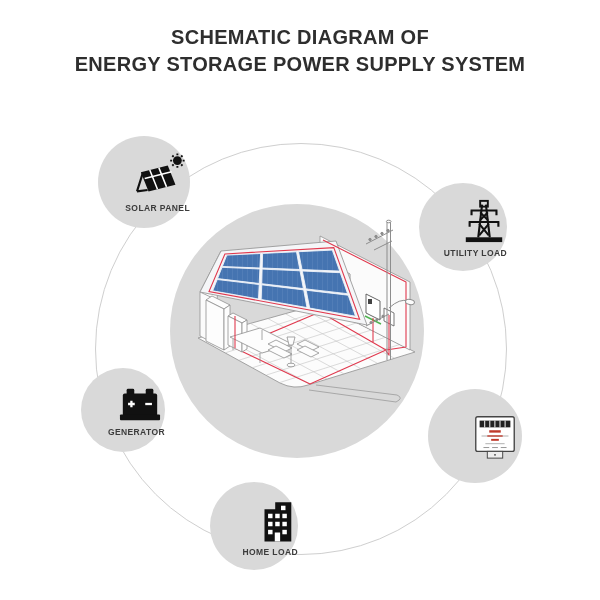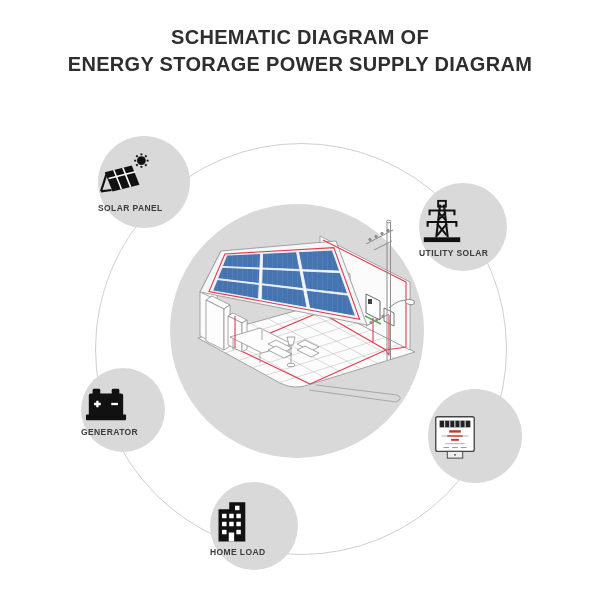--- a/index.html
+++ b/index.html
@@ -17,41 +17,41 @@
   .ring{
     position:absolute;left:95px;top:143px;width:410px;height:410px;
     border:1px solid #cfcfcf;border-radius:50%;z-index:0;background:transparent;
   }
   .center-circle{
     position:absolute;left:170px;top:204px;width:254px;height:254px;
     border-radius:50%;background:#d9d9d9;z-index:1;
   }
   .node{
     position:absolute;border-radius:50%;background:#d9d9d9;z-index:2;
-    display:flex;flex-direction:column;align-items:flex-start;justify-content:center;
+    display:flex;flex-direction:column;align-items:flex-end;justify-content:center;
   }
   .node .label{
     margin-top:2px;font-size:8.5px;font-weight:600;color:#3b3b3b;
     letter-spacing:.4px;white-space:nowrap;
   }
   .node-solar{left:98px;top:136px;width:92px;height:92px;}
   .node-utility{left:419px;top:183px;width:88px;height:88px;}
   .node-generator{left:81px;top:368px;width:84px;height:84px;}
   .node-home{left:210px;top:482px;width:88px;height:88px;}
   .node-meter{left:428px;top:389px;width:94px;height:94px;}
   svg{display:block;}
 </style>
 </head>
 <body>
 
 <div class="stage">
 
   <div class="title">
     <div>SCHEMATIC DIAGRAM OF</div>
-    <div>ENERGY STORAGE POWER SUPPLY DIAGRAM</div>
+    <div>ENERGY STORAGE POWER SUPPLY SYSTEM</div>
   </div>
 
   <div class="ring"></div>
 
   <div class="center-circle">
     <svg width="254" height="254" viewBox="0 0 254 254">
       <defs>
         <pattern id="cells" width="5" height="4" patternUnits="userSpaceOnUse">
           <rect width="5" height="4" fill="#3e6eae"></rect>
           <path d="M0,1 H5 M0,3 H5" stroke="#5d87bd" stroke-width="0.5"></path>
@@ -183,21 +183,21 @@
       <rect x="5" y="42" width="38" height="5" fill="#111"></rect>
       <g stroke="#111" stroke-width="2.2" fill="none">
         <path d="M18,42 L22,8 M30,42 L26,8"></path>
         <rect x="20" y="4" width="8" height="6" stroke-width="2"></rect>
         <path d="M10,14 H38 M11,14 V19 M37,14 V19"></path>
         <path d="M8,26 H40 M9,26 V31 M39,26 V31"></path>
         <path d="M20,16 L28,24 M28,16 L20,24"></path>
         <path d="M19,28 L29,40 M29,28 L19,40"></path>
       </g>
     </svg>
-    <div class="label">UTILITY SOLAR</div>
+    <div class="label">UTILITY LOAD</div>
   </div>
 
   <div class="node node-home">
     <svg width="42" height="50" viewBox="0 0 44 56">
       <path d="M8,16 L8,52 L38,52 L38,8 L20,8 L20,16 Z" fill="#111"></path>
       <g fill="#fff">
         <rect x="26.5" y="12" width="5" height="5"></rect>
         <rect x="12" y="21" width="5" height="5"></rect>
           <rect x="20" y="21" width="5" height="5"></rect>
           <rect x="28" y="21" width="5" height="5"></rect>

